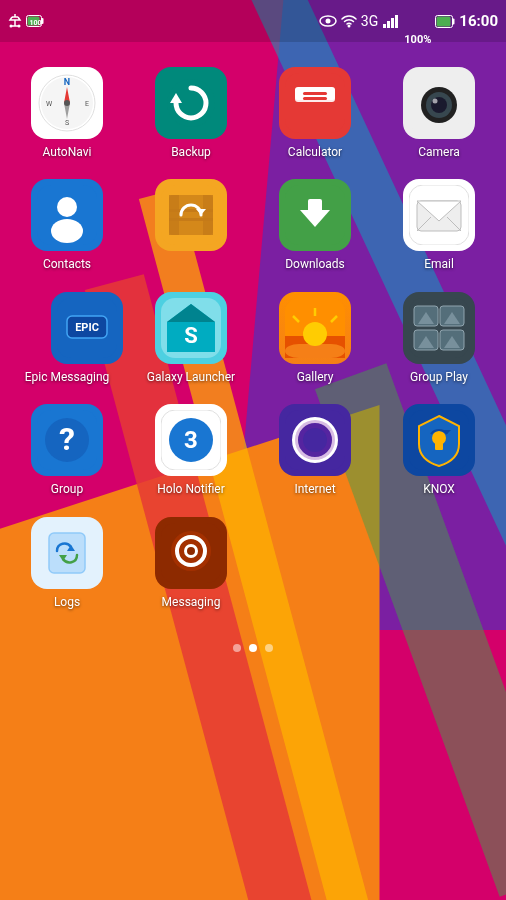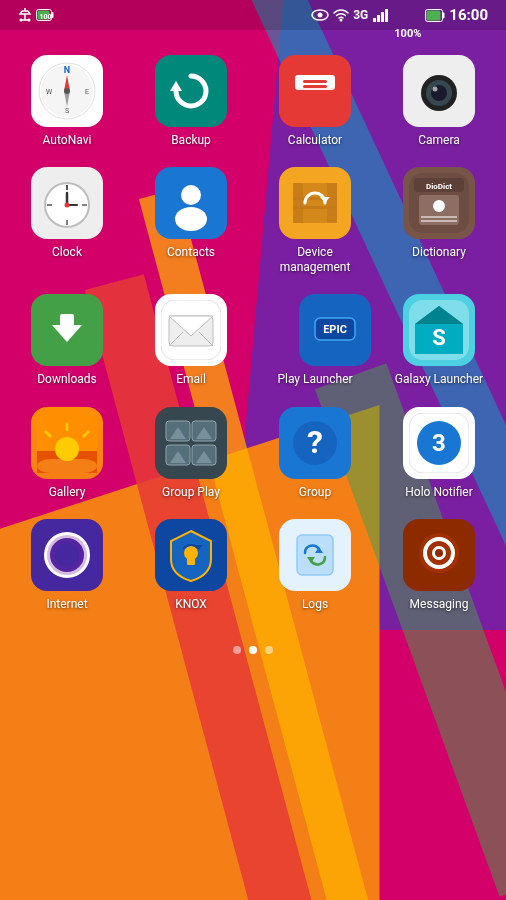--- a/index.html
+++ b/index.html
@@ -78,26 +78,26 @@
       background: #43a047;
       transform: rotate(-20deg);
       opacity: 0.5;
     }
 
     
     .status-bar {
       position: relative;
       z-index: 10;
       width: 100%;
-      height: 30px;
+      height: 42px;
       background: rgba(0,0,0,0.15);
       display: flex;
       align-items: center;
       justify-content: space-between;
-      padding: 0 18px;
+      padding: 0 8px;
       color: white;
       font-size: 12px;
     }
 
     .status-left {
       display: flex;
       align-items: center;
       gap: 4px;
     }
 
@@ -313,21 +313,21 @@
       <ellipse cx="9" cy="6" rx="8" ry="5" stroke="white" stroke-width="1.5" fill="none"></ellipse>
       <circle cx="9" cy="6" r="2.5" fill="white"></circle>
     </svg>
 
     <svg width="16" height="14" viewBox="0 0 16 14">
       <path d="M1 5c3.9-3.9 10.1-3.9 14 0" stroke="white" stroke-width="1.5" fill="none" stroke-linecap="round"></path>
       <path d="M3.5 7.5c2.5-2.5 6.5-2.5 9 0" stroke="white" stroke-width="1.5" fill="none" stroke-linecap="round"></path>
       <path d="M6 10c1.1-1.1 3-1.1 4 0" stroke="white" stroke-width="1.5" fill="none" stroke-linecap="round"></path>
       <circle cx="8" cy="12" r="1.5" fill="white"></circle>
     </svg>
-    <span style="font-size:12px;font-weight:bold;color:white;">3G</span>
+    <span style="font-size:14px;font-weight:normal;color:white;">3G</span>
 
     <svg width="18" height="14" viewBox="0 0 18 14">
       <rect x="1" y="10" width="3" height="4" fill="white"></rect>
       <rect x="5" y="7" width="3" height="7" fill="white"></rect>
       <rect x="9" y="4" width="3" height="10" fill="white"></rect>
       <rect x="13" y="1" width="3" height="13" fill="white"></rect>
     </svg>
     <span style="font-size:11px;color:white;margin-top:36px;">100%</span>
 
     <svg width="20" height="13" viewBox="0 0 20 13">
@@ -392,40 +392,20 @@
         <rect width="60" height="60" rx="14" fill="#eeeeee"></rect>
         <circle cx="30" cy="32" r="18" fill="#212121"></circle>
         <circle cx="30" cy="32" r="13" fill="#37474f"></circle>
         <circle cx="30" cy="32" r="8" fill="#1a1a2e"></circle>
         <circle cx="26" cy="28" r="2.5" fill="white" opacity="0.6"></circle>
       </svg>
     </div>
     <span class="app-label">Camera</span>
   </div>
 
-  <div class="app-item">
-    <div class="app-icon icon-clock">
-      <svg width="60" height="60" viewBox="0 0 60 60">
-        <rect width="60" height="60" rx="14" fill="#eeeeee"></rect>
-        <circle cx="30" cy="32" r="22" fill="white" stroke="#bdbdbd" stroke-width="2"></circle>
-
-        <line x1="30" y1="12" x2="30" y2="17" stroke="#555" stroke-width="2"></line>
-        <line x1="30" y1="47" x2="30" y2="52" stroke="#555" stroke-width="1.5"></line>
-        <line x1="10" y1="32" x2="15" y2="32" stroke="#555" stroke-width="1.5"></line>
-        <line x1="45" y1="32" x2="50" y2="32" stroke="#555" stroke-width="1.5"></line>
-
-        <line x1="30" y1="32" x2="30" y2="20" stroke="#333" stroke-width="2.5" stroke-linecap="round"></line>
-
-        <line x1="30" y1="32" x2="40" y2="32" stroke="#333" stroke-width="2" stroke-linecap="round"></line>
-
-        <circle cx="30" cy="32" r="2.5" fill="#e53935"></circle>
-      </svg>
-    </div>
-    <span class="app-label">Clock</span>
-  </div>
 
   <div class="app-item">
     <div class="app-icon icon-contacts">
       <svg width="60" height="60" viewBox="0 0 60 60">
         <rect width="60" height="60" rx="14" fill="#1976d2"></rect>
 
         <circle cx="30" cy="22" r="10" fill="white"></circle>
         <ellipse cx="30" cy="46" rx="16" ry="12" fill="white"></ellipse>
       </svg>
     </div>
@@ -442,40 +422,22 @@
         <rect x="8" y="10" width="10" height="40" rx="0" fill="#c47a18" opacity="0.8"></rect>
         <rect x="42" y="10" width="10" height="40" rx="0" fill="#c47a18" opacity="0.8"></rect>
 
         <rect x="8" y="24" width="44" height="3" fill="#c47a18" opacity="0.9"></rect>
         <rect x="8" y="33" width="44" height="3" fill="#c47a18" opacity="0.9"></rect>
 
         <path d="M20 30 A10 10 0 0 1 40 30" stroke="white" stroke-width="3" fill="none" stroke-linecap="round"></path>
         <polygon points="40,30 35,24 45,24" fill="white"></polygon>
       </svg>
     </div>
-    <span class="app-label">Device management</span>
-  </div>
-
-  <div class="app-item">
-    <div class="app-icon icon-dictionary">
-      <svg width="60" height="60" viewBox="0 0 60 60">
-        <rect width="60" height="60" rx="14" fill="#6d4c41"></rect>
-
-        <rect x="5" y="5" width="50" height="14" rx="3" fill="#5d4037"></rect>
-        <text x="30" y="16" text-anchor="middle" font-size="8" fill="white" font-weight="bold">DioDict</text>
-
-        <rect x="10" y="22" width="40" height="30" rx="3" fill="#8d6e63"></rect>
-
-        <circle cx="30" cy="33" r="6" fill="white"></circle>
-        <line x1="12" y1="44" x2="48" y2="44" stroke="white" stroke-width="1.5" opacity="0.7"></line>
-        <line x1="12" y1="48" x2="48" y2="48" stroke="white" stroke-width="1.5" opacity="0.7"></line>
-      </svg>
-    </div>
-    <span class="app-label">Dictionary</span>
-  </div>
+  </div>
+
 
   <div class="app-item">
     <div class="app-icon icon-downloads">
       <svg width="60" height="60" viewBox="0 0 60 60">
         <rect width="60" height="60" rx="14" fill="#43a047"></rect>
 
         <polygon points="30,42 15,25 45,25" fill="white"></polygon>
         <rect x="23" y="14" width="14" height="14" rx="2" fill="white"></rect>
       </svg>
     </div>
@@ -500,21 +462,21 @@
 
   <div class="app-item">
     <div class="app-icon icon-epic">
       <svg width="60" height="60" viewBox="0 0 60 60">
         <rect width="60" height="60" rx="14" fill="#1565c0"></rect>
 
         <rect x="10" y="18" width="40" height="22" rx="5" fill="#0d47a1" stroke="#42a5f5" stroke-width="1.5"></rect>
         <text x="30" y="33" text-anchor="middle" font-size="11" fill="white" font-weight="bold">EPIC</text>
       </svg>
     </div>
-    <span class="app-label">Play Launcher</span>
+    <span class="app-label">Epic Messaging</span>
   </div>
 
   <div class="app-item">
     <div class="app-icon icon-galaxy">
       <svg width="60" height="60" viewBox="0 0 60 60">
         <rect width="60" height="60" rx="14" fill="#80deea"></rect>
 
         <polygon points="30,6 54,24 54,54 6,54 6,24" fill="#00acc1"></polygon>
         <polygon points="30,6 54,24 6,24" fill="#00838f"></polygon>
 

